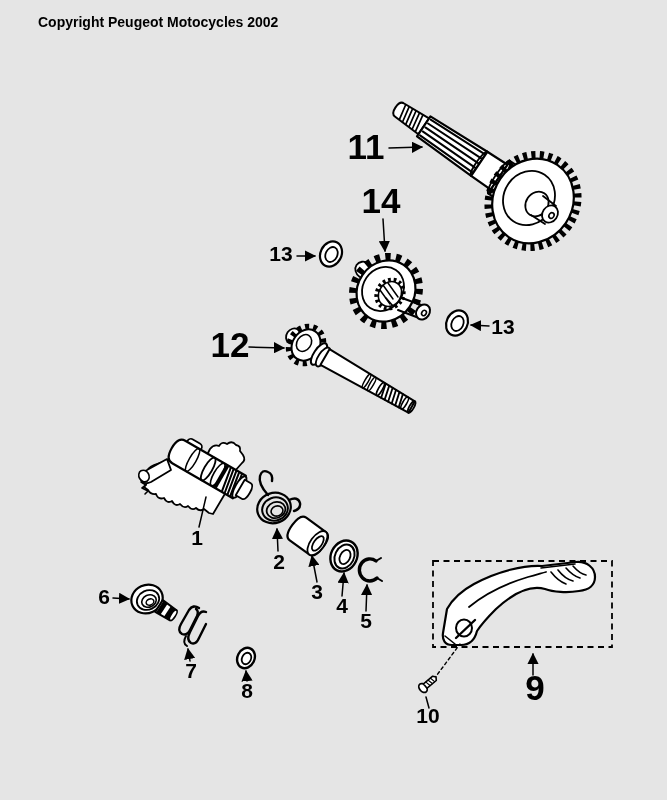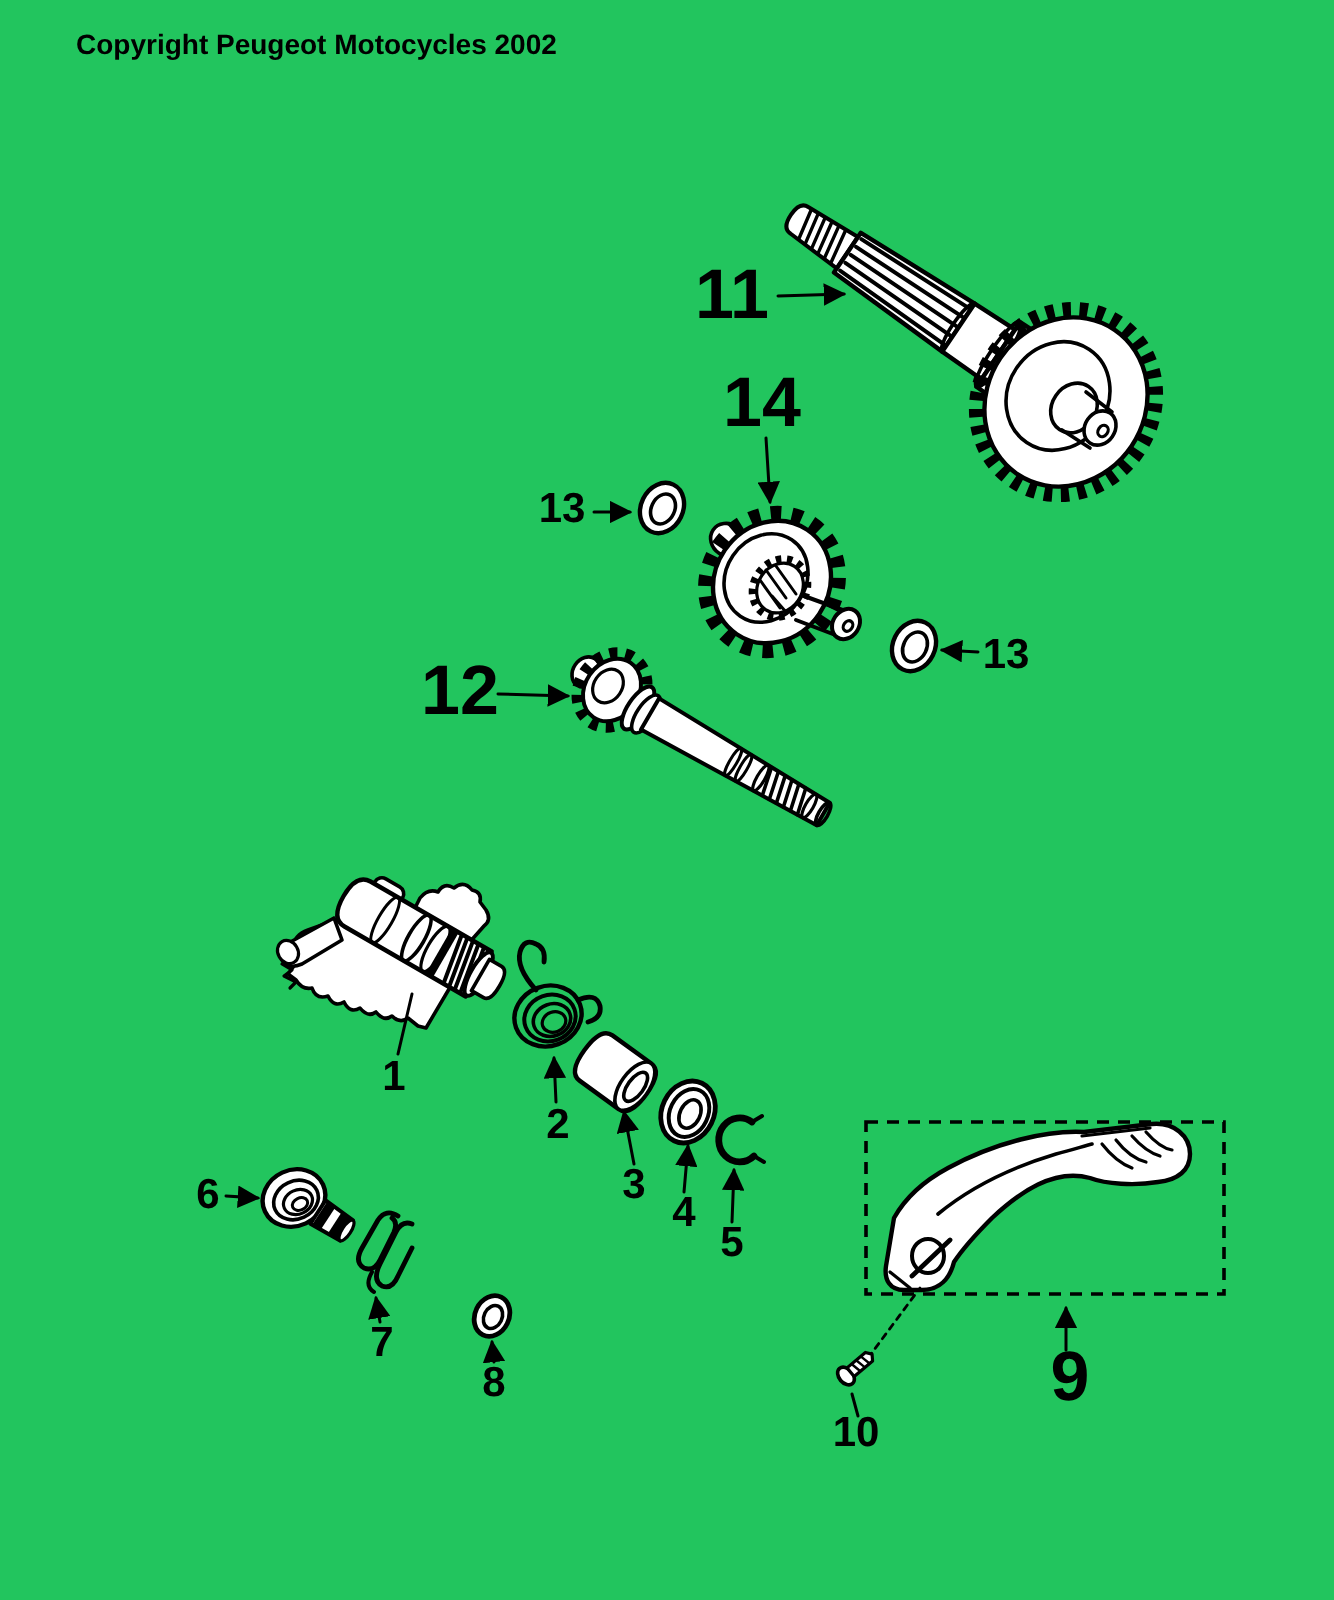--- a/index.html
+++ b/index.html
@@ -1,16 +1,16 @@
 <!DOCTYPE html>
 <html><head>
 <meta charset="utf-8">
 <style>
   html,body{margin:0;padding:0;background:#fff;}
-  .page{position:relative;width:667px;height:800px;background:#22c55e;overflow:hidden;
+  .page{position:relative;width:667px;height:800px;background:#e5e5e5;overflow:hidden;
         font-family:"Liberation Sans", sans-serif;}
   svg{display:block;}
   .ink{stroke:#000;fill:none;stroke-linecap:round;stroke-linejoin:round;}
   .fillw{fill:#fff;stroke:#000;stroke-linejoin:round;}
   .fillb{fill:#000;stroke:none;}
   text{fill:#000;font-family:"Liberation Sans", sans-serif;font-weight:bold;}
   .lbl-big{font-size:35px;text-anchor:middle;}
   .lbl-small{font-size:21px;text-anchor:middle;}
   .copyright{font-size:14px;}
 </style>

